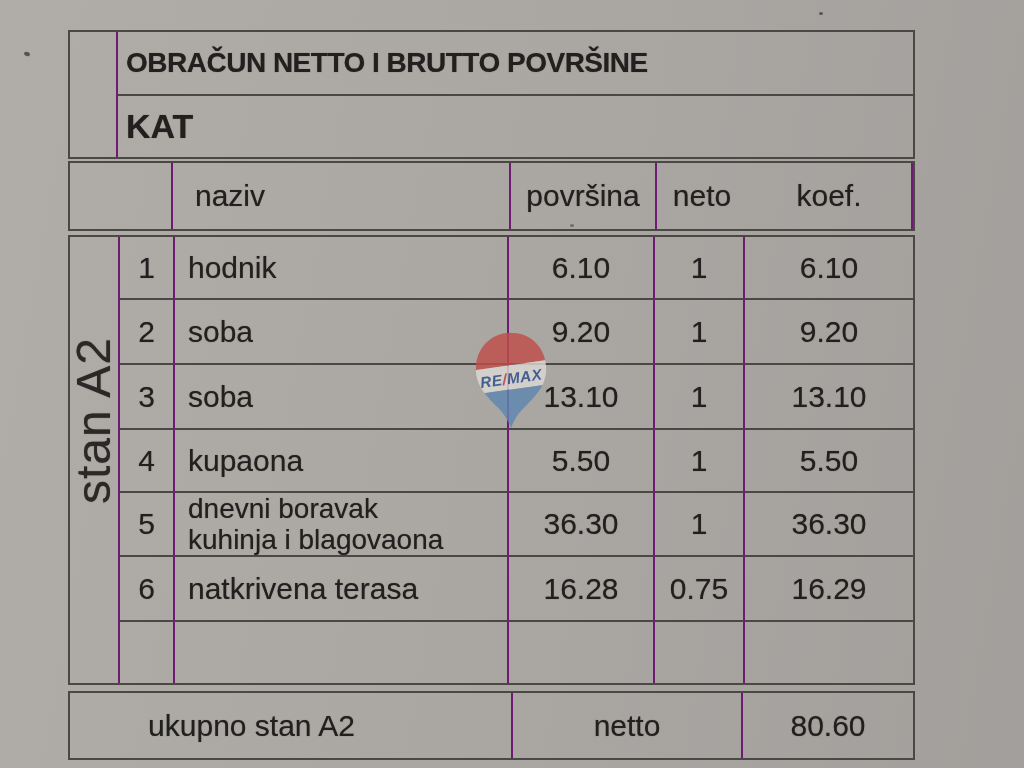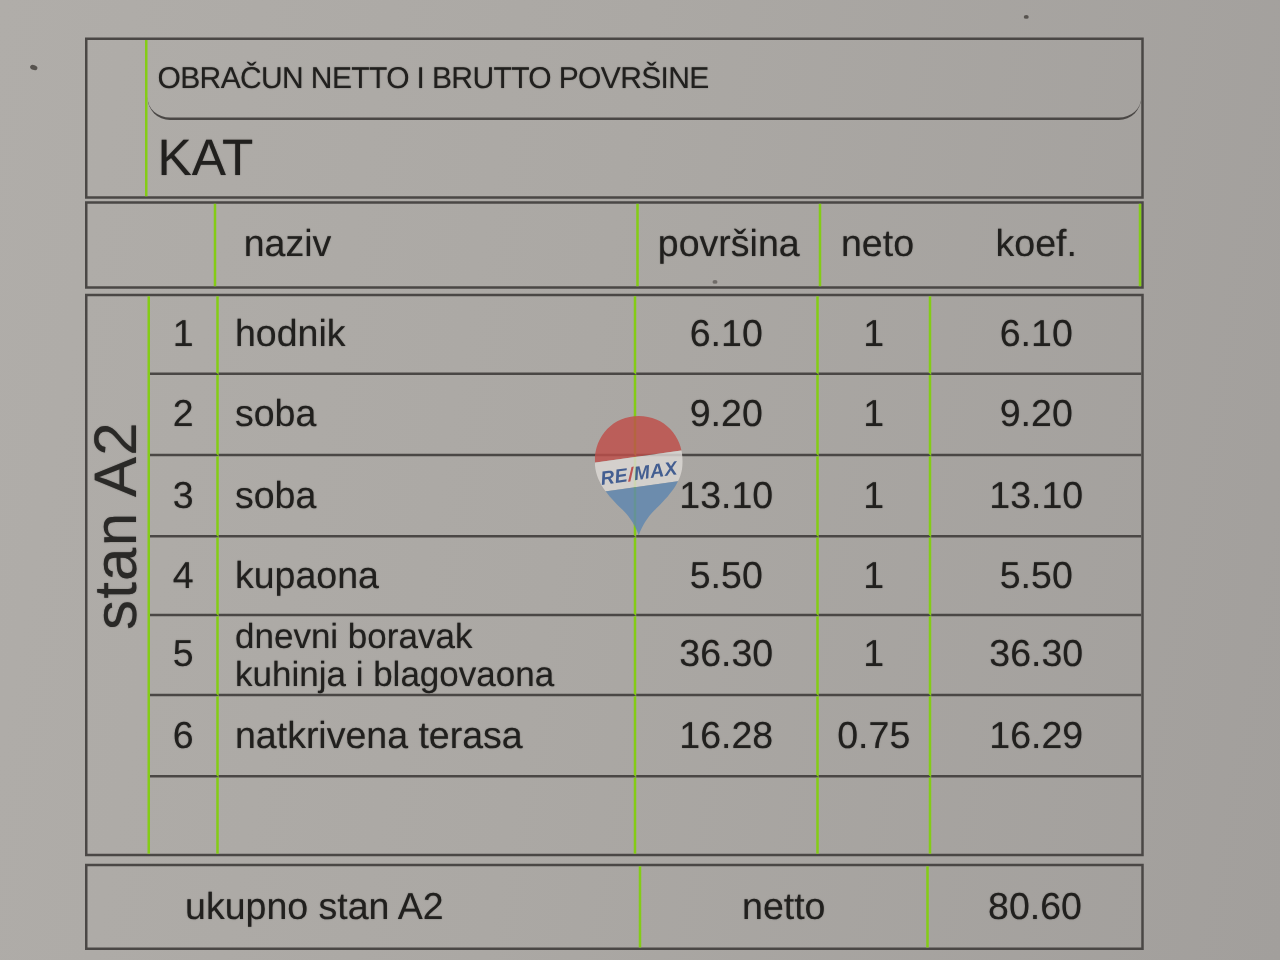--- a/index.html
+++ b/index.html
@@ -18,30 +18,30 @@
     box-sizing:border-box;
     background:transparent;
   }
   .cell{
     box-sizing:border-box;
     display:flex;align-items:center;
     font-size:30px;
     text-shadow:0 0 1px rgba(35,33,31,.55);
     white-space:nowrap;
   }
-  .br{border-right:2px solid #84cc16;}
+  .br{border-right:2px solid #701a75;}
   .bb{border-bottom:2px solid #4a4745;}
   .center{justify-content:center;}
   .left{justify-content:flex-start;}
 
   
   #block-title{left:68px;top:30px;width:847px;grid-template-columns:48px 1fr;grid-template-rows:64px 61px;}
   .title-side{grid-row:1 / span 2;grid-column:1;}
-  .title-text{font-size:24px;font-weight:400;letter-spacing:-.5px;padding-left:8px;border-radius:18px;}
-  .kat-text{font-size:41px;font-weight:400;padding-left:8px;}
+  .title-text{font-size:28px;font-weight:700;letter-spacing:-.5px;padding-left:8px;}
+  .kat-text{font-size:34px;font-weight:700;padding-left:8px;}
 
   
   #block-header{left:68px;top:161px;width:847px;grid-template-columns:103px 338px 146px 90px 1fr;grid-template-rows:66px;}
   .hdr{font-size:30px;}
   .hdr-naziv{padding-left:22px;}
 
   
   #block-data{left:68px;top:235px;width:847px;
     grid-template-columns:50px 55px 334px 146px 90px 1fr;
     grid-template-rows:63px 65px 65px 63px 64px 65px 61px;}

